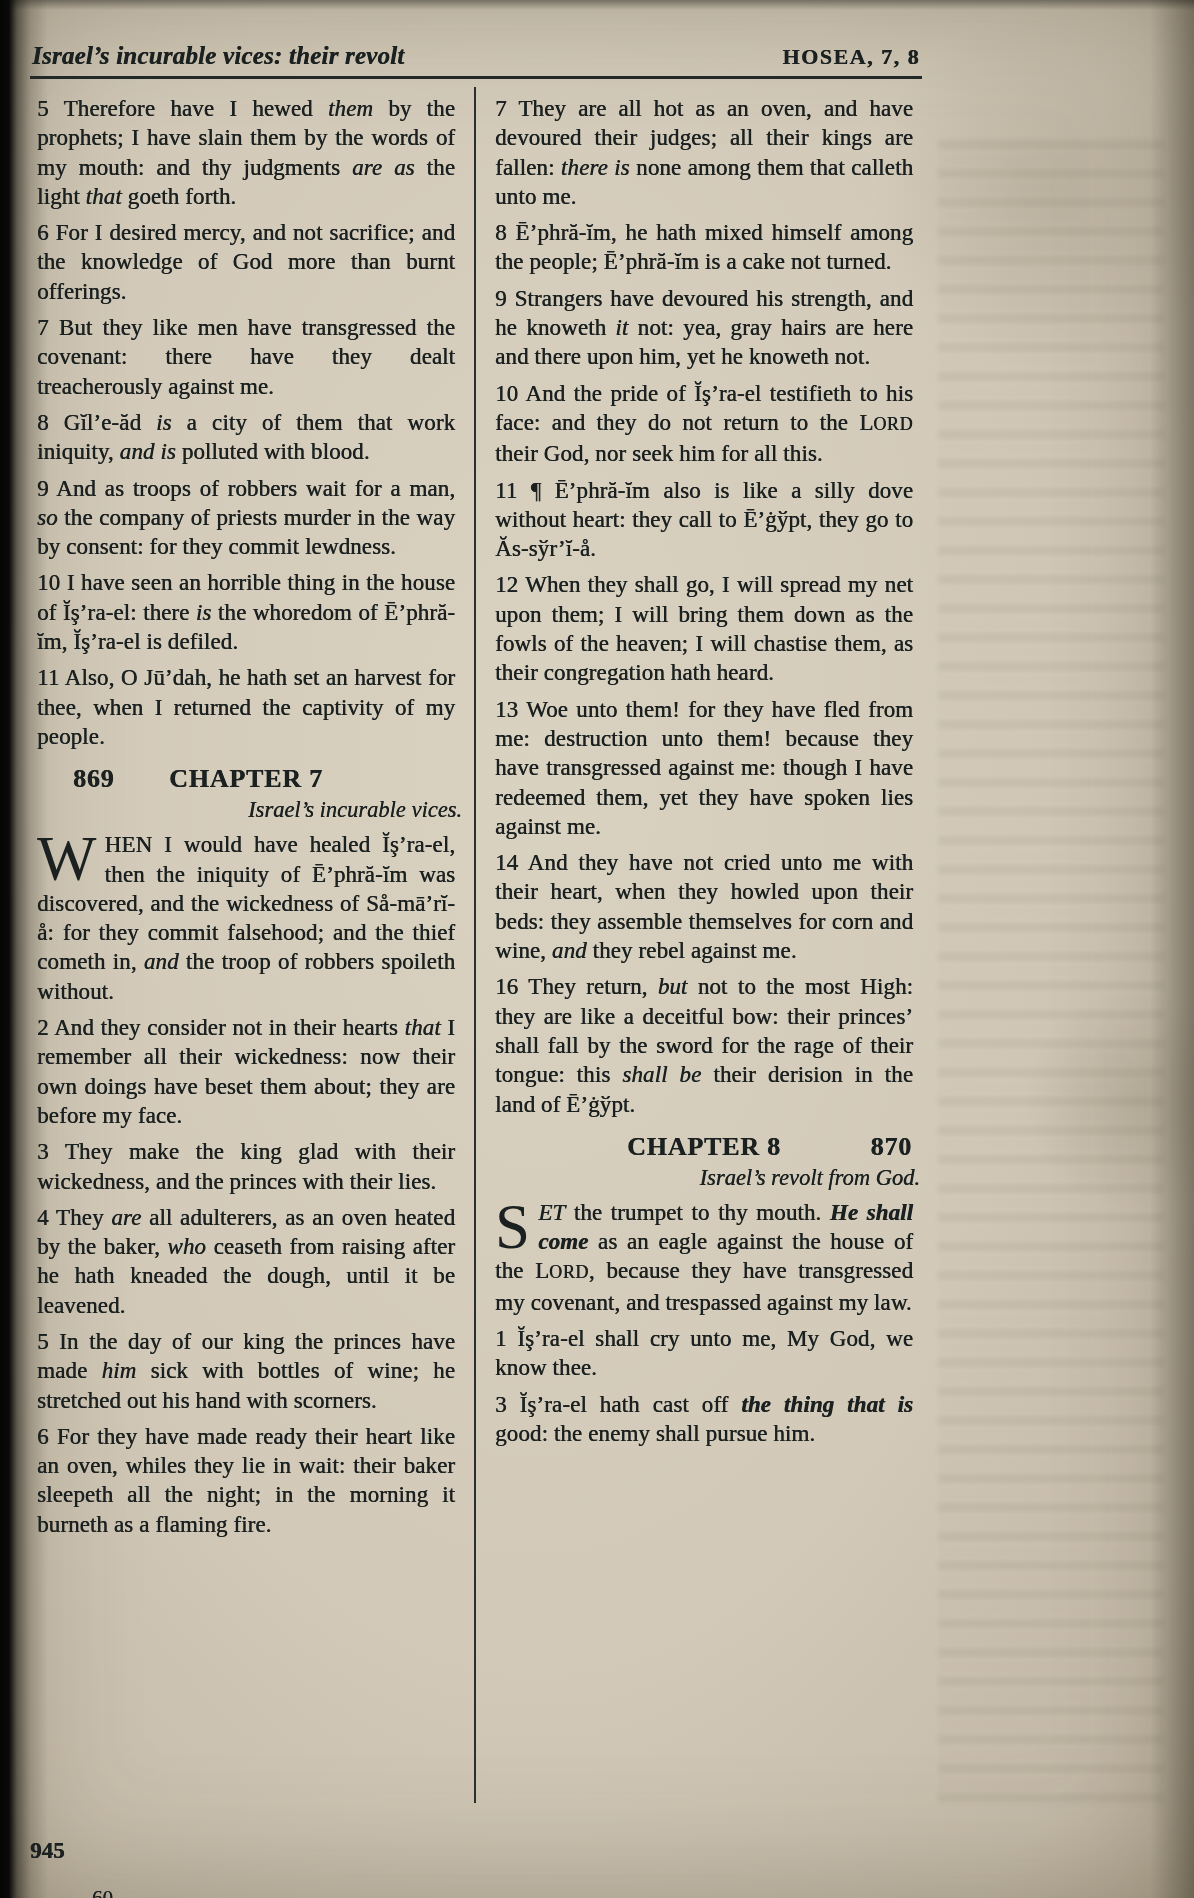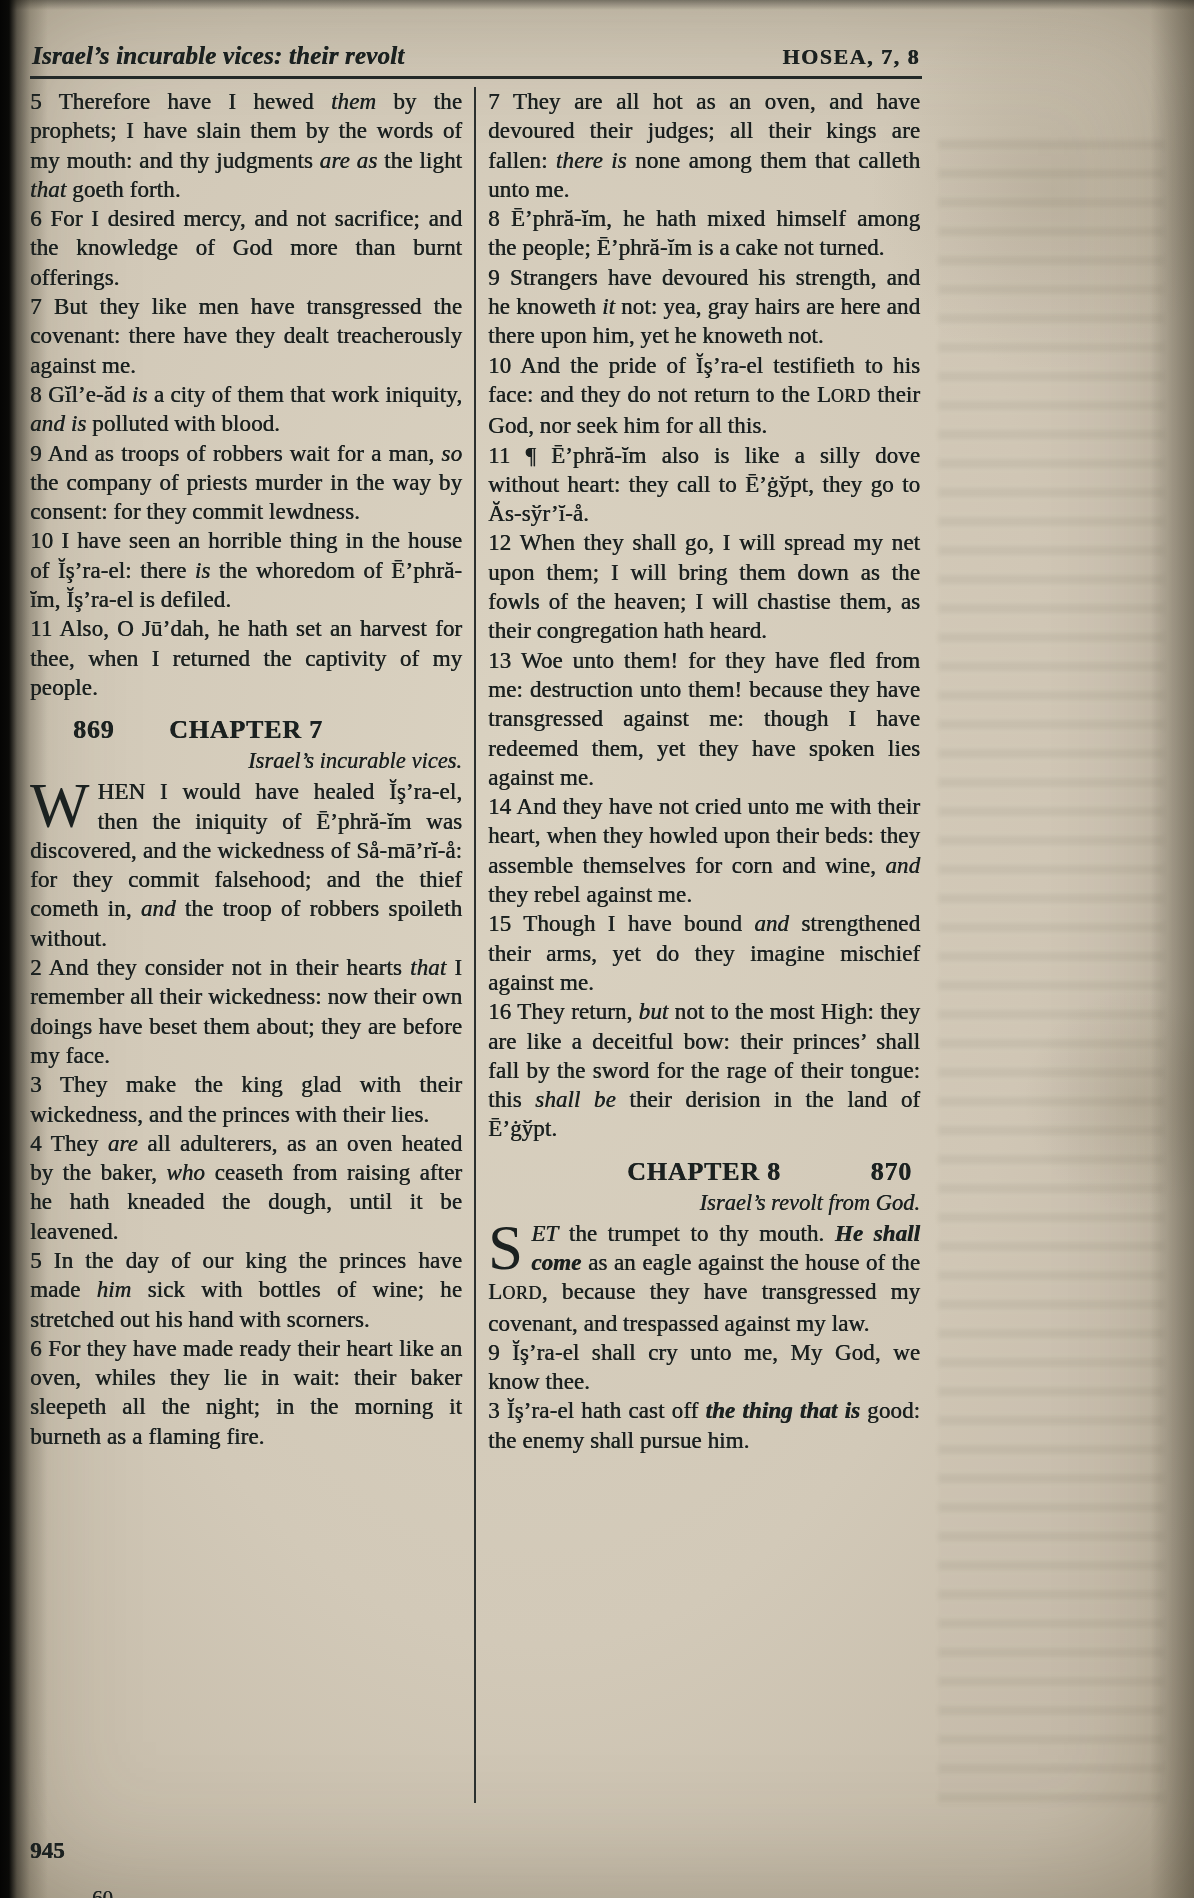--- a/index.html
+++ b/index.html
@@ -55,21 +55,21 @@
     text-shadow:0.4px 0 0 currentColor;}
   .hdr-right{font-weight:700;font-size:22px;letter-spacing:1.5px;
     text-shadow:0.4px 0 0 currentColor;}
   .rule{height:3px;background:var(--rule);margin-top:6px;}
   .columns{
     display:flex;align-items:stretch;margin-top:8px;height:1716px;
   }
   .col{width:432px;}
   .divider{width:2px;background:#2b302f;margin:0 12px;}
   p.verse{
-    margin:0;text-align:justify;font-size:23px;line-height:29.3px;
+    margin:7px;text-align:justify;font-size:23px;line-height:29.3px;
     text-shadow:0.5px 0 0 currentColor;
     letter-spacing:0.1px;
   }
   p.verse i{font-style:italic;}
   .bi{font-weight:700;font-style:italic;}
   .sc{white-space:nowrap;}
   .sc-rest{font-size:0.78em;letter-spacing:0.6px;}
   .dropcap{
     float:left;font-size:63px;line-height:48px;
     padding:5px 8px 0 0;text-shadow:none;font-weight:400;
@@ -134,26 +134,25 @@
       <div class="divider"></div>
       <div class="col" id="col-right">
           <p class="verse">7 They are all hot as an oven, and have devoured their judges; all their kings are fallen: <i>there is</i> none among them that calleth unto me.</p>
           <p class="verse">8 Ē’phră-ĭm, he hath mixed himself among the people; Ē’phră-ĭm is a cake not turned.</p>
           <p class="verse">9 Strangers have devoured his strength, and he knoweth <i>it</i> not: yea, gray hairs are here and there upon him, yet he knoweth not.</p>
           <p class="verse">10 And the pride of Ĭş’ra-el testifieth to his face: and they do not return to the <span class="sc"><span class="sc-cap">L</span><span class="sc-rest">ORD</span></span> their God, nor seek him for all this.</p>
           <p class="verse">11 ¶ Ē’phră-ĭm also is like a silly dove without heart: they call to Ē’ġўpt, they go to Ăs-sўr’ĭ-å.</p>
           <p class="verse">12 When they shall go, I will spread my net upon them; I will bring them down as the fowls of the heaven; I will chastise them, as their congregation hath heard.</p>
           <p class="verse">13 Woe unto them! for they have fled from me: destruction unto them! because they have transgressed against me: though I have redeemed them, yet they have spoken lies against me.</p>
           <p class="verse">14 And they have not cried unto me with their heart, when they howled upon their beds: they assemble themselves for corn and wine, <i>and</i> they rebel against me.</p>
-          <p class="verse">15 Though I have bound <i>and</i> strengthened their arms, yet do they imagine mischief against me.</p>
           <p class="verse">16 They return, <i>but</i> not to the most High: they are like a deceitful bow: their princes’ shall fall by the sword for the rage of their tongue: this <i>shall be</i> their derision in the land of Ē’ġўpt.</p>
           <div class="chapter-row num-right"><span class="chap-num">870</span><span class="chap-title">CHAPTER 8</span></div>
           <div class="subtitle">Israel’s revolt from God.</div>
           <p class="verse drop"><span class="dropcap">S</span><i>ET</i> the trumpet to thy mouth. <span class="bi">He shall come</span> as an eagle against the house of the <span class="sc"><span class="sc-cap">L</span><span class="sc-rest">ORD</span></span>, because they have transgressed my covenant, and trespassed against my law.</p>
-          <p class="verse">9 Ĭş’ra-el shall cry unto me, My God, we know thee.</p>
+          <p class="verse">1 Ĭş’ra-el shall cry unto me, My God, we know thee.</p>
           <p class="verse">3 Ĭş’ra-el hath cast off <span class="bi">the thing that is</span> good: the enemy shall pursue him.</p>
         </div>
     </div>
   </div>
 
   <span class="folio">60</span>
   <span class="pagenum">945</span>
 </div>
 
 </body></html>

